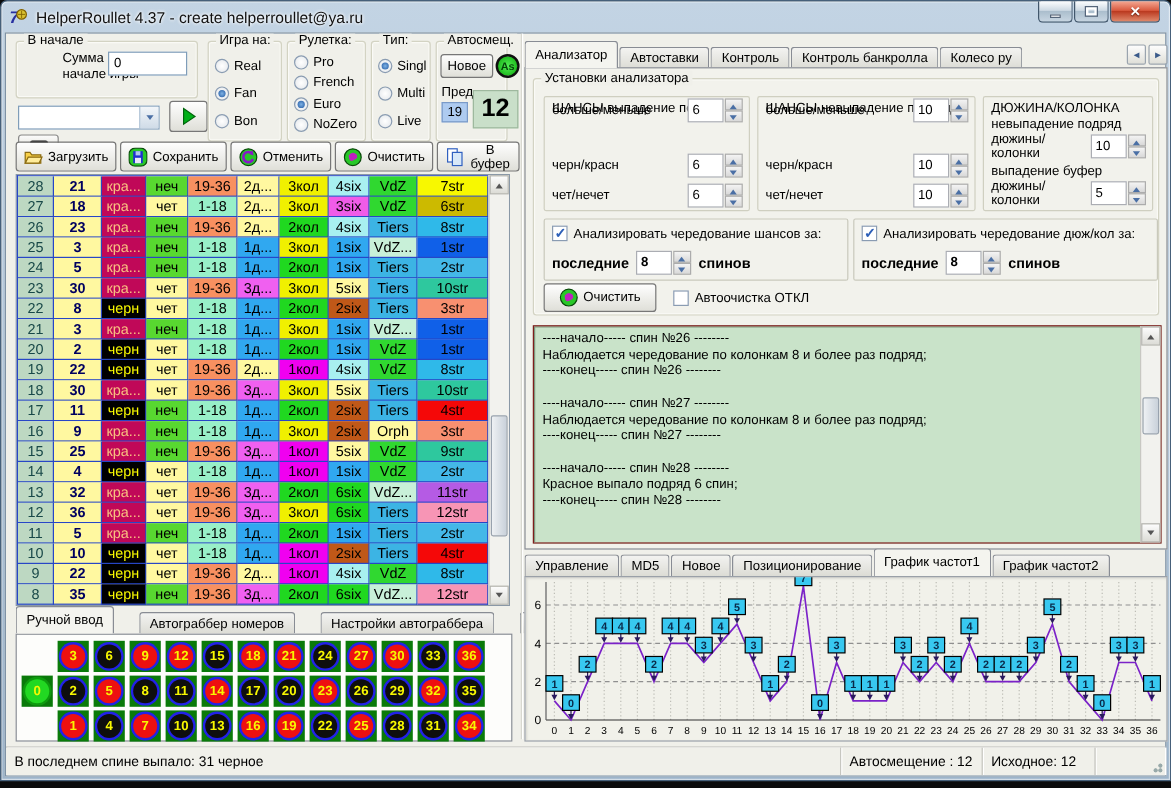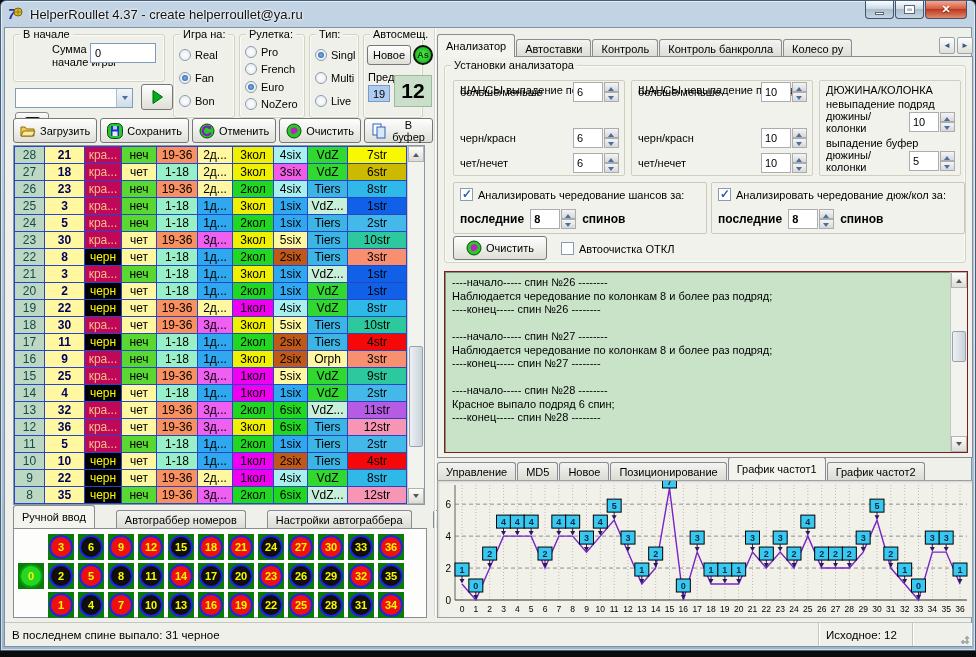--- a/index.html
+++ b/index.html
@@ -1164,20 +1164,21 @@
           <text x="508.1666666666667" y="131" text-anchor="middle" font-size="8.5" fill="#000">35</text>
           <line x1="522" y1="95.02777777777777" x2="522" y2="101.02777777777777" stroke="#2a1a5e" stroke-width="1"></line>
           <path d="M519.5 98.02777777777777 L524.5 98.02777777777777 L522 102.52777777777777 Z" fill="#2a1a5e"></path>
           <rect x="515" y="82.02777777777777" width="14" height="13" fill="#38c8f0" stroke="#000000" stroke-width="1"></rect>
           <text x="522" y="92.02777777777777" text-anchor="middle" font-size="9" font-weight="bold" fill="#0a2a4a">1</text>
           <text x="522" y="131" text-anchor="middle" font-size="8.5" fill="#000">36</text>
         </svg></div>
 
     <div id="statusbar">
       <div class="sb-sec" id="sb-left">В последнем спине выпало: 31 черное</div>
+      <div class="sb-sec" id="sb-a">Автосмещение : 12</div>
       <div class="sb-sec" id="sb-i">Исходное: 12</div>
       <div class="sb-sec" id="sb-fill">
           <span class="grip"></span>
         </div>
     </div>
 
   </div>
 </div>
 
 </body></html>

